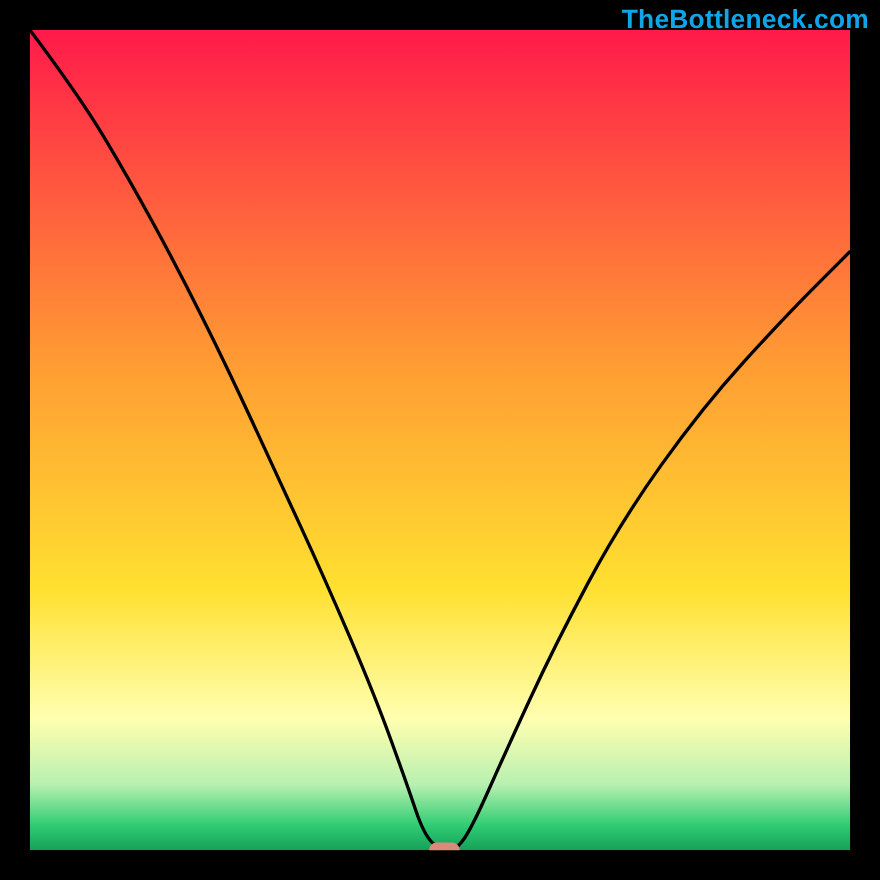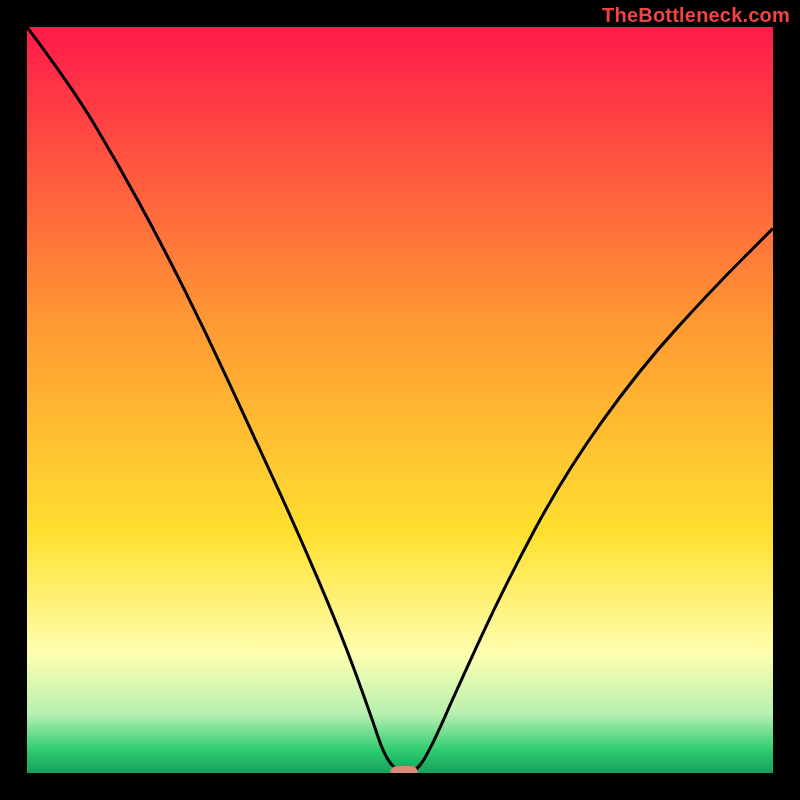--- a/index.html
+++ b/index.html
@@ -14,22 +14,22 @@
   .chart-container {
     position: relative;
     width: 800px;
     height: 800px;
     background: #000;
   }
   .watermark {
     position: absolute;
     top: 4px;
     right: 10px;
-    color: #ef4444;
-    font-size: 20px;
+    color: #0ea5e9;
+    font-size: 24px;
     font-weight: bold;
     z-index: 10;
     letter-spacing: 0.2px;
   }
   .plot-area {
     position: absolute;
     left: 27px;
     top: 27px;
     width: 746px;
     height: 746px;

